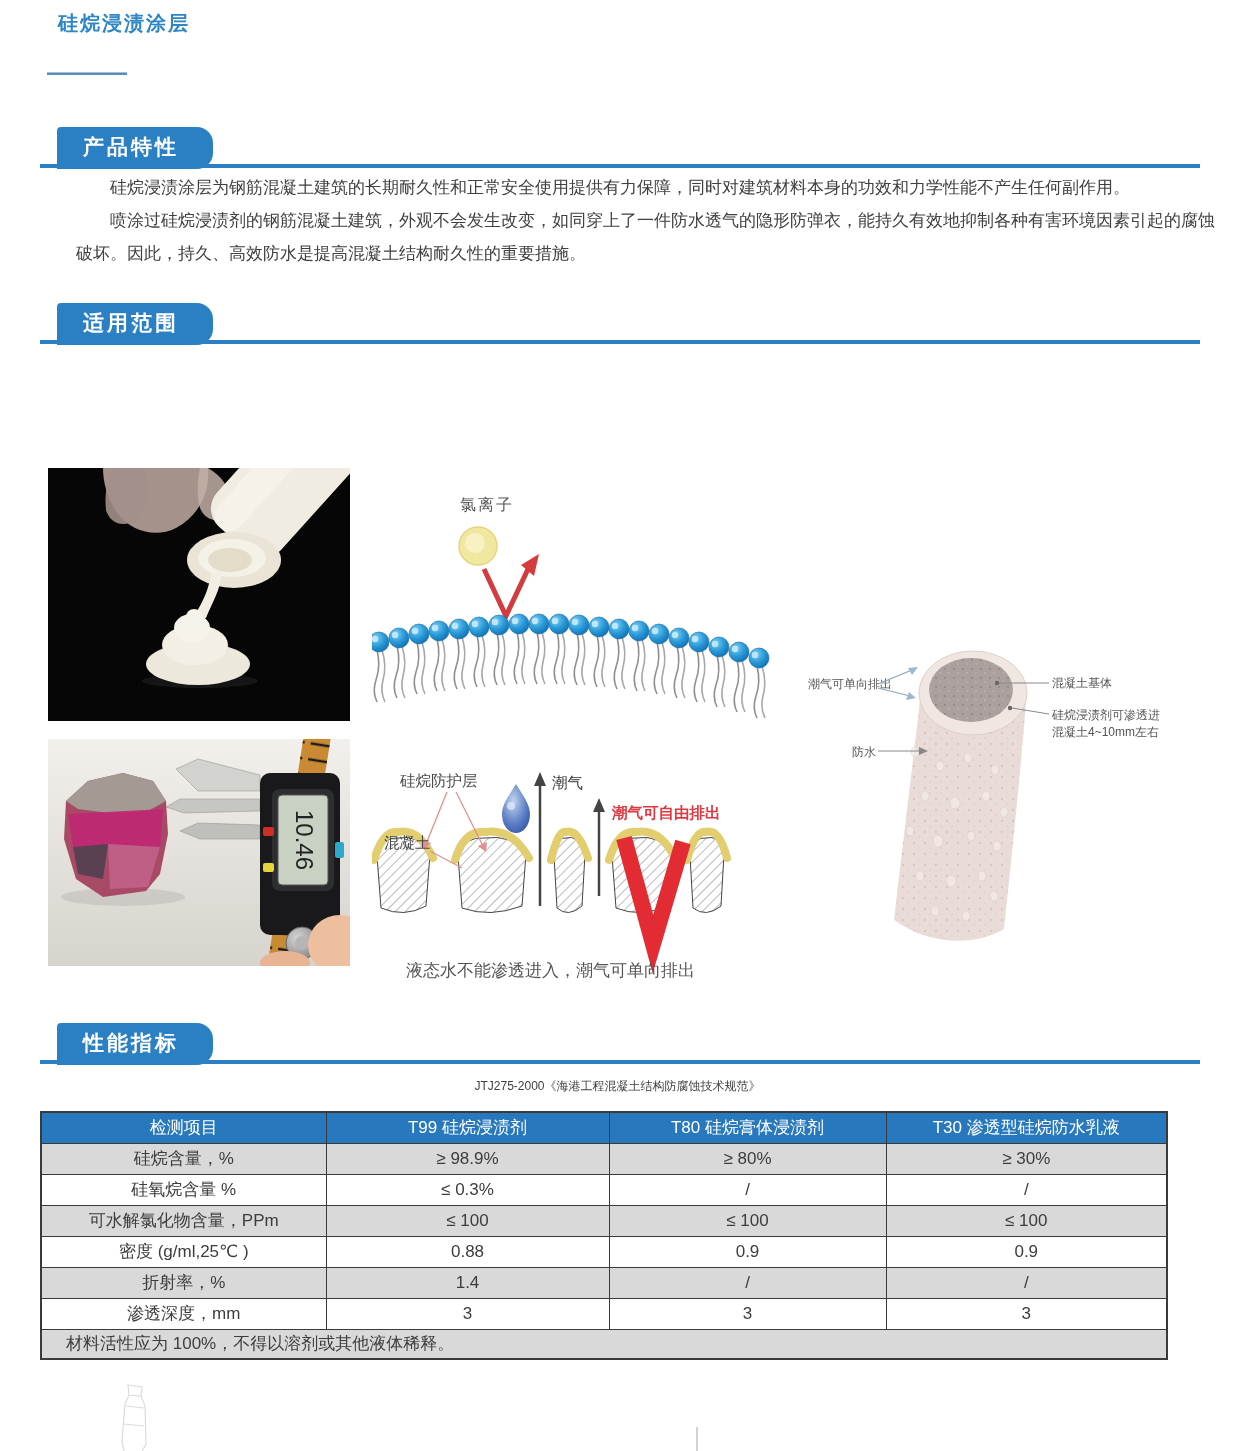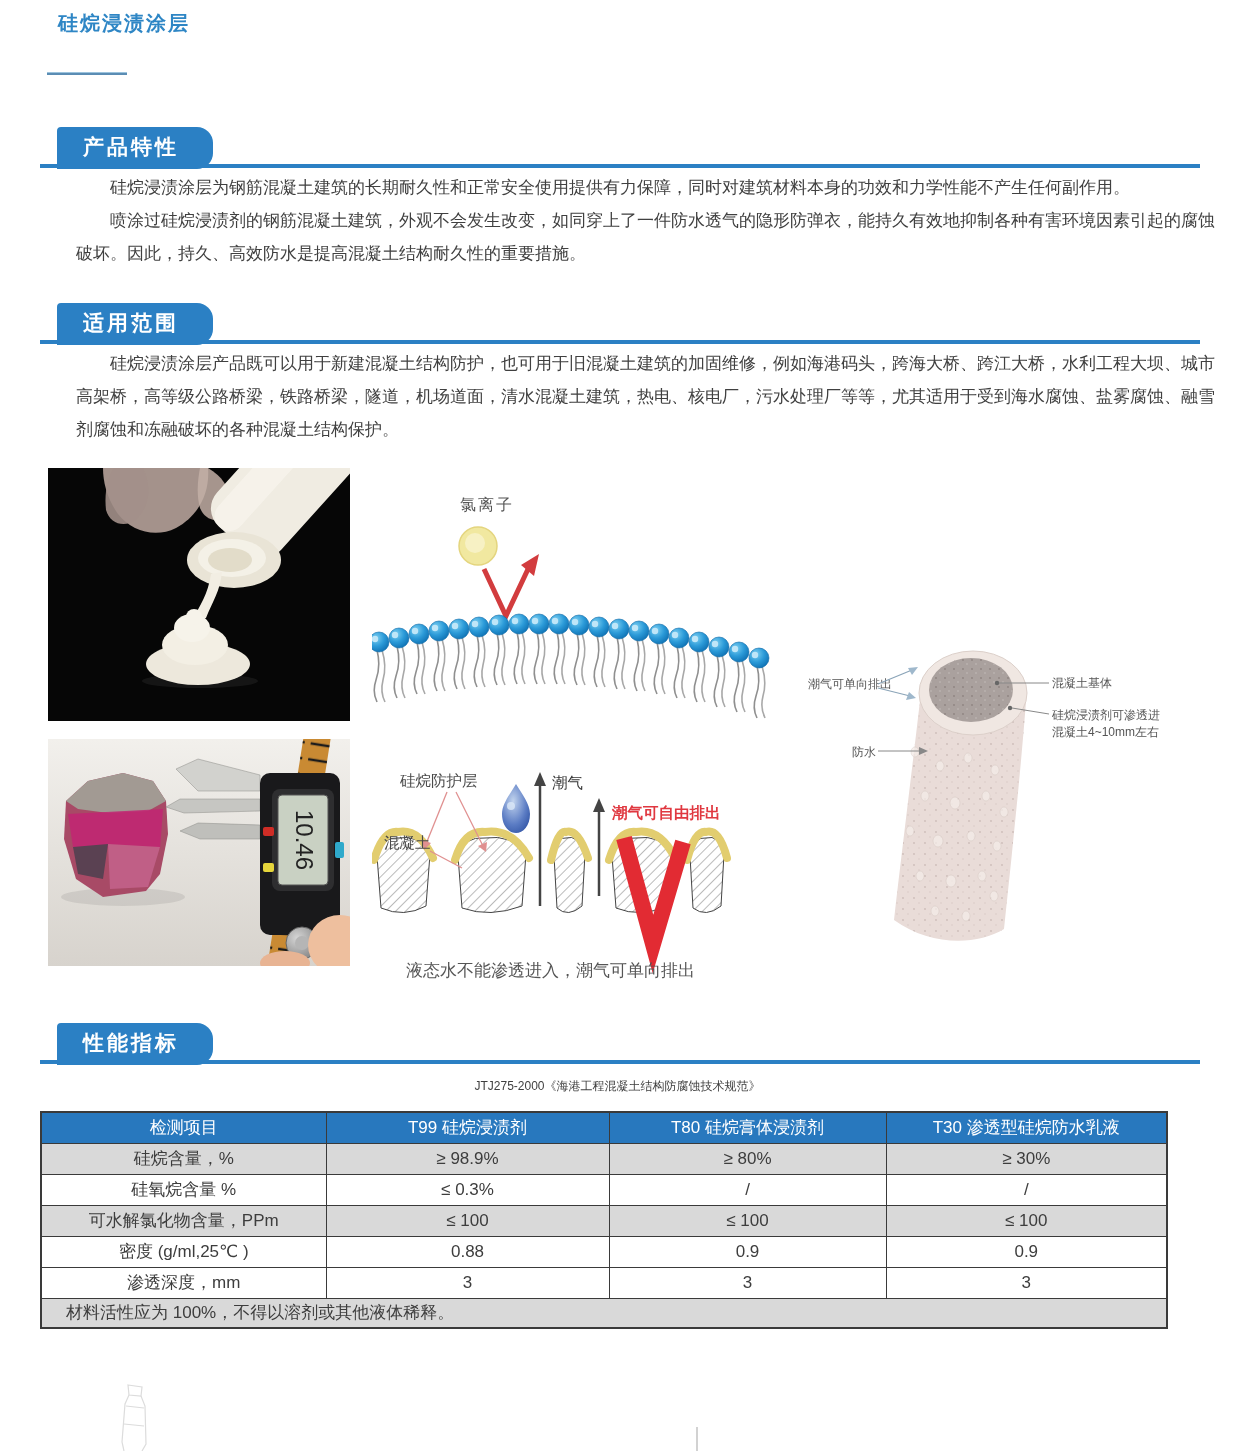--- a/index.html
+++ b/index.html
@@ -63,23 +63,20 @@
 
   <div class="abs badge" style="top:127px">产品特性</div>
   <div class="abs rule" style="top:164px"></div>
   <div class="abs paras" style="top:171px">
     <p>硅烷浸渍涂层为钢筋混凝土建筑的长期耐久性和正常安全使用提供有力保障，同时对建筑材料本身的功效和力学性能不产生任何副作用。</p>
     <p>喷涂过硅烷浸渍剂的钢筋混凝土建筑，外观不会发生改变，如同穿上了一件防水透气的隐形防弹衣，能持久有效地抑制各种有害环境因素引起的腐蚀破坏。因此，持久、高效防水是提高混凝土结构耐久性的重要措施。</p>
   </div>
 
   <div class="abs badge" style="top:303px">适用范围</div>
   <div class="abs rule" style="top:340px"></div>
-  <div class="abs paras" style="top:347px">
-    <p class="scope-para">硅烷浸渍涂层产品既可以用于新建混凝土结构防护，也可用于旧混凝土建筑的加固维修，例如海港码头，跨海大桥、跨江大桥，水利工程大坝、城市高架桥，高等级公路桥梁，铁路桥梁，隧道，机场道面，清水混凝土建筑，热电、核电厂，污水处理厂等等，尤其适用于受到海水腐蚀、盐雾腐蚀、融雪剂腐蚀和冻融破坏的各种混凝土结构保护。</p>
-  </div>
 
   <svg class="abs" style="left:48px;top:468px" width="302" height="253" viewBox="0 0 302 253">
     <rect width="302" height="253" fill="#060606"></rect>
     <path d="M55,0 L160,0 C162,26 150,48 128,60 C108,70 84,64 70,46 C60,32 55,16 55,0 Z" fill="#b6a29a" opacity="0.9"></path>
     <path d="M95,0 C105,22 100,40 88,52 C76,60 62,56 58,42 C56,24 60,8 66,0 Z" fill="#a3908a" opacity="0.9"></path>
     <path d="M160,0 C178,10 186,28 180,44 C172,56 158,54 152,40 C148,26 150,10 152,0 Z" fill="#c3afa6" opacity="0.85"></path>
     <g transform="rotate(42 195 60)">
       <rect x="152" y="-95" width="86" height="170" rx="24" fill="#f0ece2"></rect>
       <rect x="162" y="-95" width="30" height="170" rx="15" fill="#f8f5ee" opacity="0.7"></rect>
     </g>
@@ -318,20 +315,26 @@
           <td>≤ 100</td>
           <td>≤ 100</td>
           <td>≤ 100</td>
         </tr>
         <tr>
           <td>密度 (g/ml,25℃ )</td>
           <td>0.88</td>
           <td>0.9</td>
           <td>0.9</td>
         </tr>
+        <tr class="alt">
+          <td>折射率，%</td>
+          <td>1.4</td>
+          <td>/</td>
+          <td>/</td>
+        </tr>
         <tr>
           <td>渗透深度，mm</td>
           <td>3</td>
           <td>3</td>
           <td>3</td>
         </tr>
         <tr class="foot">
           <td colspan="4">材料活性应为 100%，不得以溶剂或其他液体稀释。</td>
         </tr>
       </tbody>

